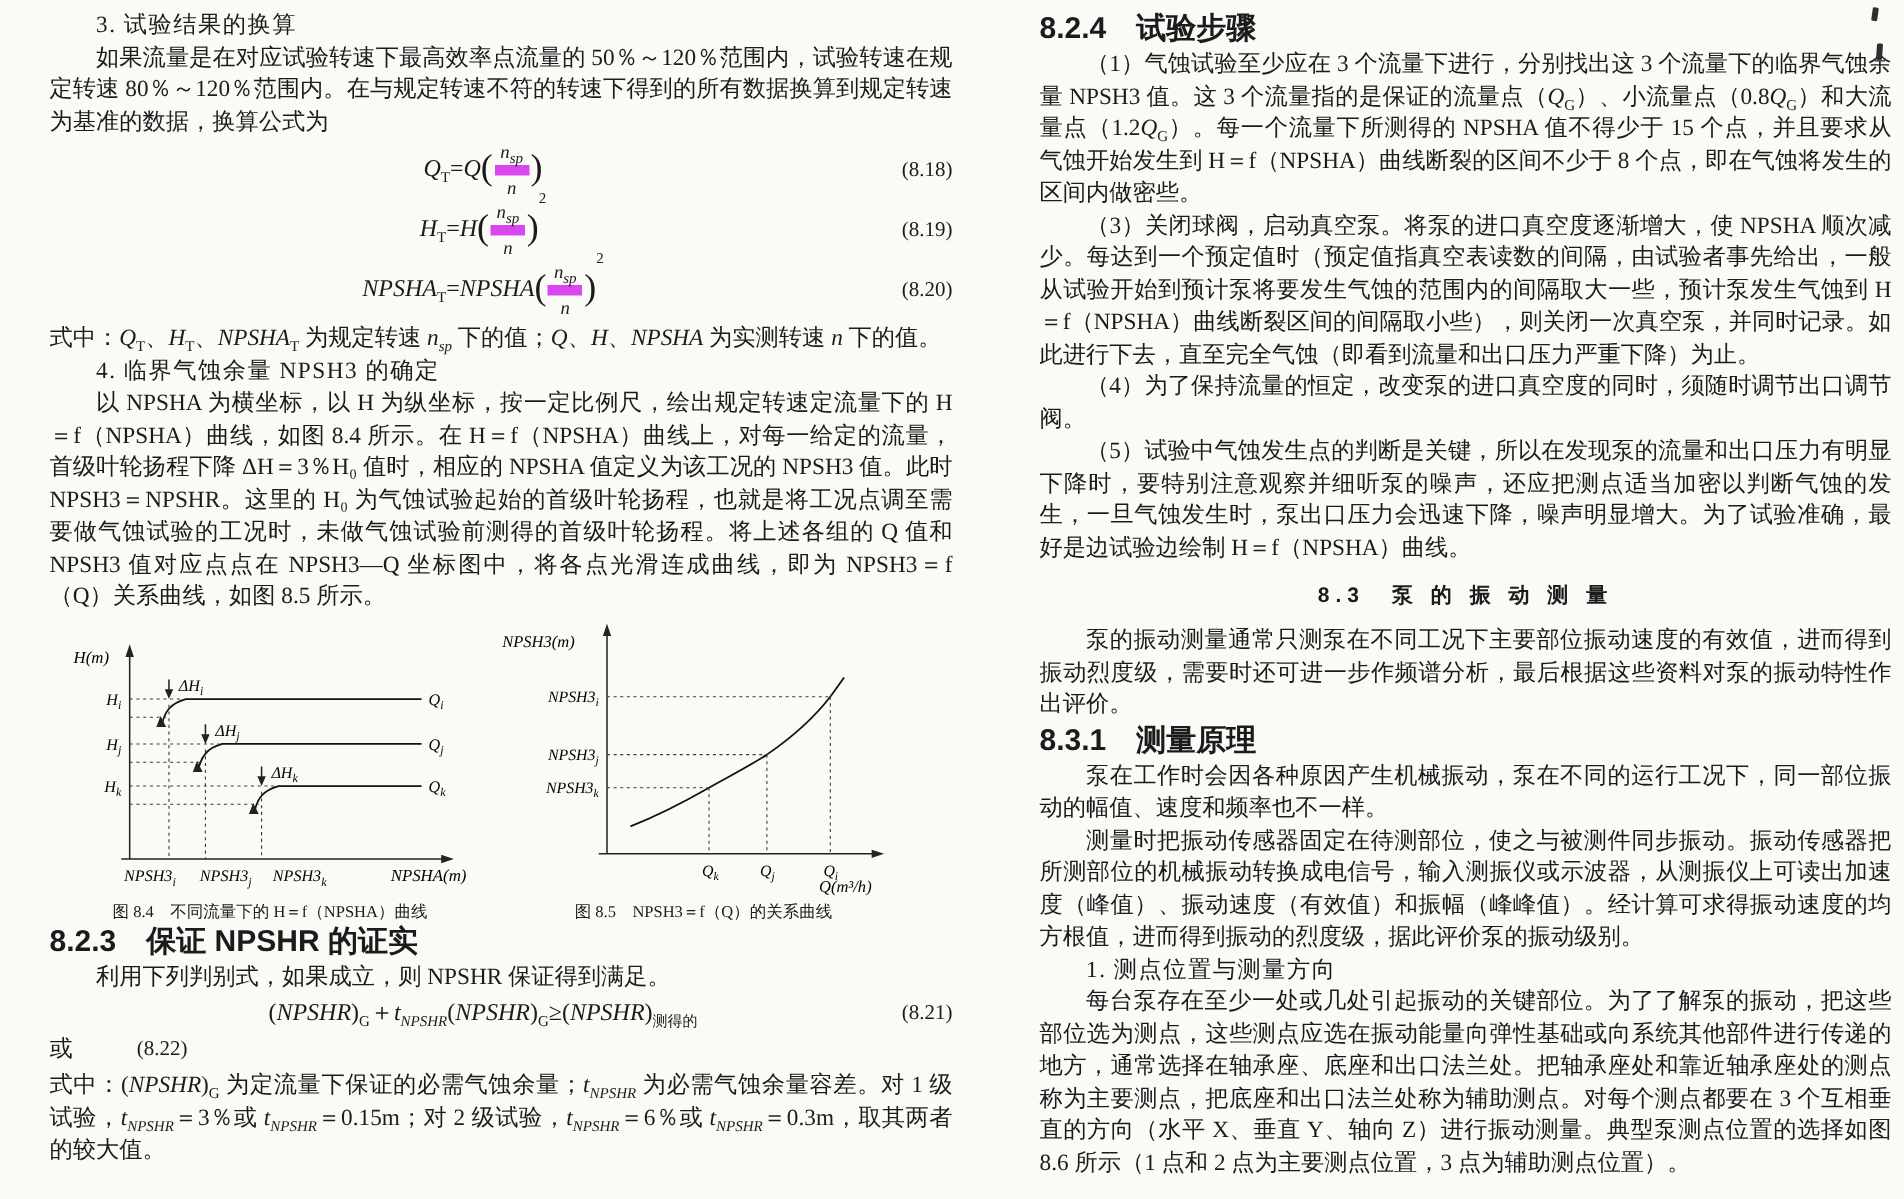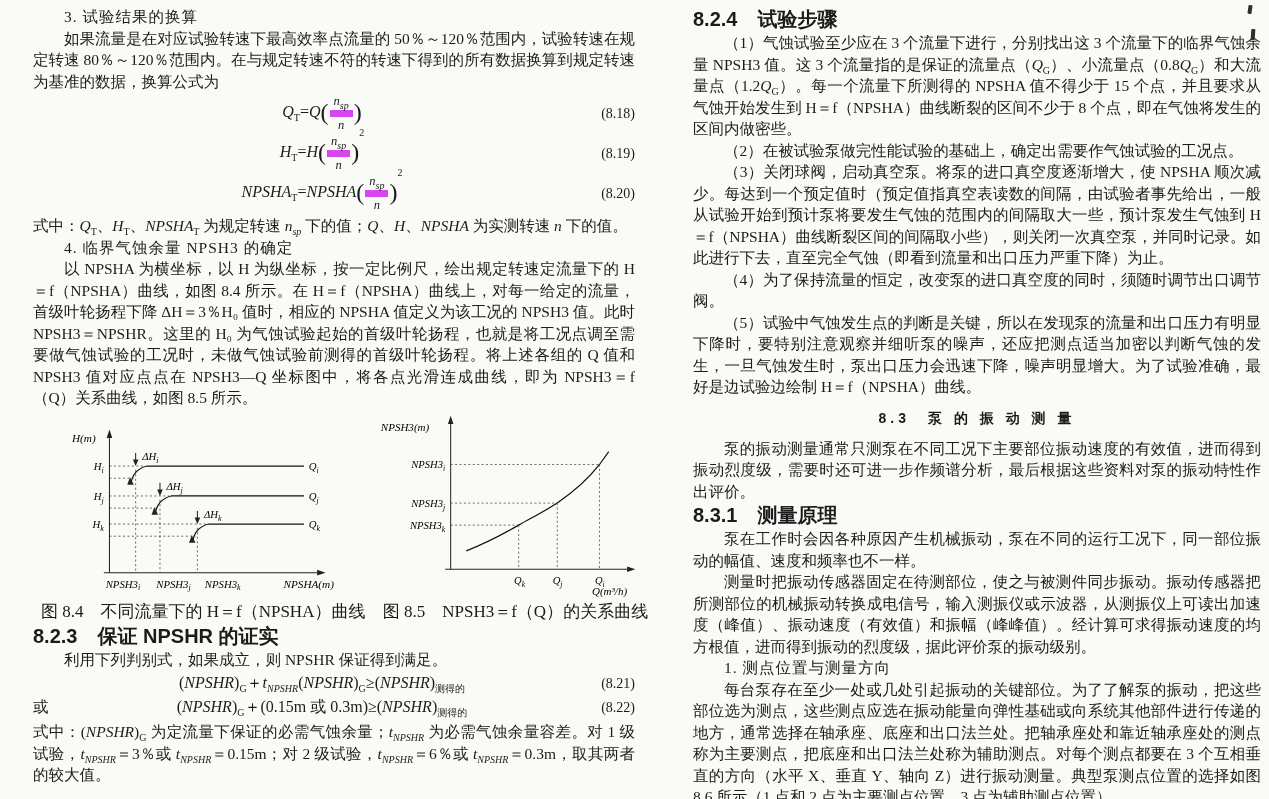--- a/index.html
+++ b/index.html
@@ -27,21 +27,21 @@
   .eqnum{width:58px;text-align:right;font-size:14px;flex:none;}
   .frac{display:inline-block;vertical-align:middle;text-align:center;margin:0 1px;}
   .frac .fn{display:block;border-bottom:7px solid #d946ef;padding:0 4px 1px 4px;
             font-size:12.5px;line-height:1.1;}
   .frac .fd{display:block;font-size:12.5px;line-height:1.15;padding-top:1px;}
   .paren{font-size:24px;font-weight:400;vertical-align:middle;position:relative;top:-1px;}
   .exp{font-size:10px;vertical-align:top;position:relative;top:-8px;}
   
   .figs{display:flex;align-items:flex-end;margin:2px 0 2px 8px;}
   .figblock{display:flex;flex-direction:column;align-items:center;}
-  .figcap{font-size:17px;margin-top:3px;white-space:nowrap;}
+  .figcap{font-size:11px;margin-top:3px;white-space:nowrap;}
   svg text{font-family:"Liberation Serif","DejaVu Serif",serif;}
   .svgtick{font-size:11.5px;font-style:italic;}
   .svgax{font-size:12px;font-style:italic;}
   .ax{stroke:#222;stroke-width:1.1;fill:none;}
   .curve{stroke:#111;stroke-width:1.3;fill:none;}
   .dash{stroke:#3a3a3a;stroke-width:0.8;stroke-dasharray:2.2,2.6;fill:none;}
   .ah{fill:#222;stroke:none;}
   .inkmark{position:absolute;background:#2f2f2f;border-radius:1px;}
   .m1{right:17px;top:5px;width:4px;height:9px;transform:rotate(8deg);}
   .m2{right:14px;top:29px;width:4px;height:11px;transform:rotate(4deg);}
@@ -166,31 +166,29 @@
     <div class="para ind">利用下列判别式，如果成立，则 NPSHR 保证得到满足。</div>
 
     <div class="eqrow">
       <div class="eqlead"></div>
       <div class="eqbody"><span>(</span><span class="mi">NPSHR</span><span>)</span><sub>G</sub><span>＋</span><span class="mi">t</span><sub class="mi">NPSHR</sub><span>(</span><span class="mi">NPSHR</span><span>)</span><sub>G</sub><span>≥</span><span>(</span><span class="mi">NPSHR</span><span>)</span><sub>测得的</sub></div>
       <div class="eqnum">(8.21)</div>
     </div>
 
     <div class="eqrow">
       <div class="eqlead">或</div>
-      <div class="eqbody"><span>(</span><span class="mi">NPSHR</span><span>)</span><sub>G</sub><span>＋(0.15m 或 0.3m)≥(</span><span class="mi">NPSHR</span><span>)</span><sub>测得的</sub></div>
       <div class="eqnum">(8.22)</div>
     </div>
 
     <div class="para"><span>式中：(</span><span class="mi">NPSHR</span><span>)</span><sub>G</sub><span> 为定流量下保证的必需气蚀余量；</span><span class="mi">t</span><sub class="mi">NPSHR</sub><span> 为必需气蚀余量容差。对 1 级试验，</span><span class="mi">t</span><sub class="mi">NPSHR</sub><span>＝3％或 </span><span class="mi">t</span><sub class="mi">NPSHR</sub><span>＝0.15m；对 2 级试验，</span><span class="mi">t</span><sub class="mi">NPSHR</sub><span>＝6％或 </span><span class="mi">t</span><sub class="mi">NPSHR</sub><span>＝0.3m，取其两者的较大值。</span></div>
   </div>
 
   <div class="col-right">
     <div class="bh">8.2.4　试验步骤</div>
     <div class="para ind"><span>（1）气蚀试验至少应在 3 个流量下进行，分别找出这 3 个流量下的临界气蚀余量 NPSH3 值。这 3 个流量指的是保证的流量点（</span><span class="mi">Q</span><sub>G</sub><span>）、小流量点（0.8</span><span class="mi">Q</span><sub>G</sub><span>）和大流量点（1.2</span><span class="mi">Q</span><sub>G</sub><span>）。每一个流量下所测得的 NPSHA 值不得少于 15 个点，并且要求从气蚀开始发生到 H＝f（NPSHA）曲线断裂的区间不少于 8 个点，即在气蚀将发生的区间内做密些。</span></div>
-    <div class="para ind">（2）在被试验泵做完性能试验的基础上，确定出需要作气蚀试验的工况点。</div>
     <div class="para ind">（3）关闭球阀，启动真空泵。将泵的进口真空度逐渐增大，使 NPSHA 顺次减少。每达到一个预定值时（预定值指真空表读数的间隔，由试验者事先给出，一般从试验开始到预计泵将要发生气蚀的范围内的间隔取大一些，预计泵发生气蚀到 H＝f（NPSHA）曲线断裂区间的间隔取小些），则关闭一次真空泵，并同时记录。如此进行下去，直至完全气蚀（即看到流量和出口压力严重下降）为止。</div>
     <div class="para ind">（4）为了保持流量的恒定，改变泵的进口真空度的同时，须随时调节出口调节阀。</div>
     <div class="para ind">（5）试验中气蚀发生点的判断是关键，所以在发现泵的流量和出口压力有明显下降时，要特别注意观察并细听泵的噪声，还应把测点适当加密以判断气蚀的发生，一旦气蚀发生时，泵出口压力会迅速下降，噪声明显增大。为了试验准确，最好是边试验边绘制 H＝f（NPSHA）曲线。</div>
 
     <div class="bigh">8.3　泵 的 振 动 测 量</div>
 
     <div class="para ind">泵的振动测量通常只测泵在不同工况下主要部位振动速度的有效值，进而得到振动烈度级，需要时还可进一步作频谱分析，最后根据这些资料对泵的振动特性作出评价。</div>
     <div class="bh">8.3.1　测量原理</div>
     <div class="para ind">泵在工作时会因各种原因产生机械振动，泵在不同的运行工况下，同一部位振动的幅值、速度和频率也不一样。</div>
     <div class="para ind">测量时把振动传感器固定在待测部位，使之与被测件同步振动。振动传感器把所测部位的机械振动转换成电信号，输入测振仪或示波器，从测振仪上可读出加速度（峰值）、振动速度（有效值）和振幅（峰峰值）。经计算可求得振动速度的均方根值，进而得到振动的烈度级，据此评价泵的振动级别。</div>

